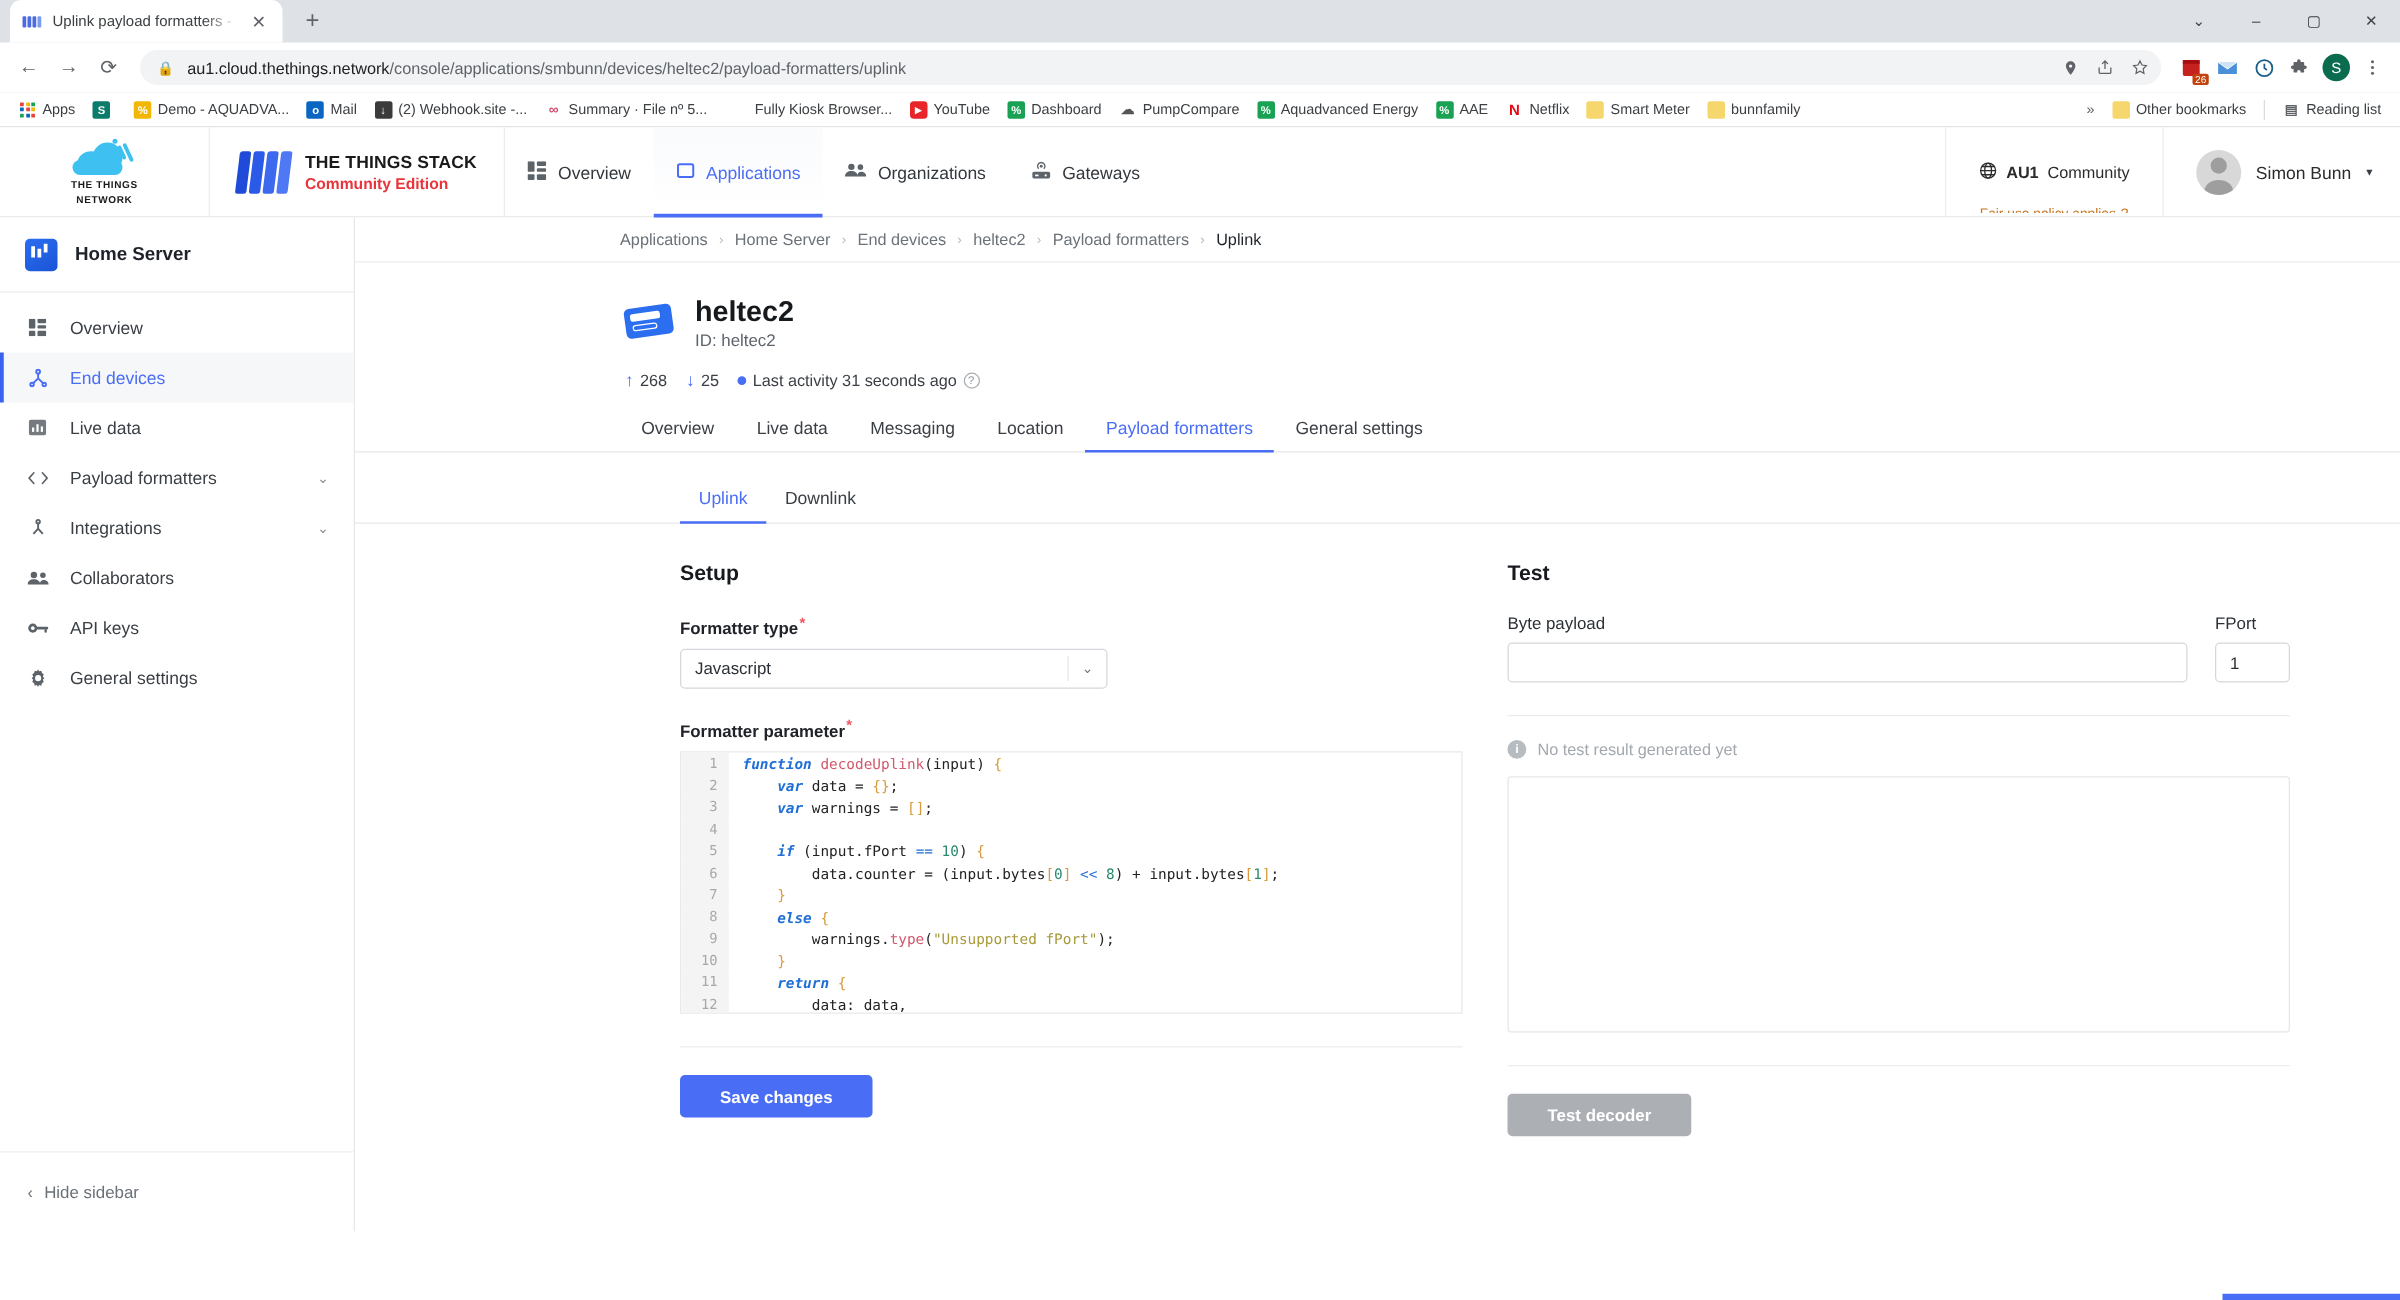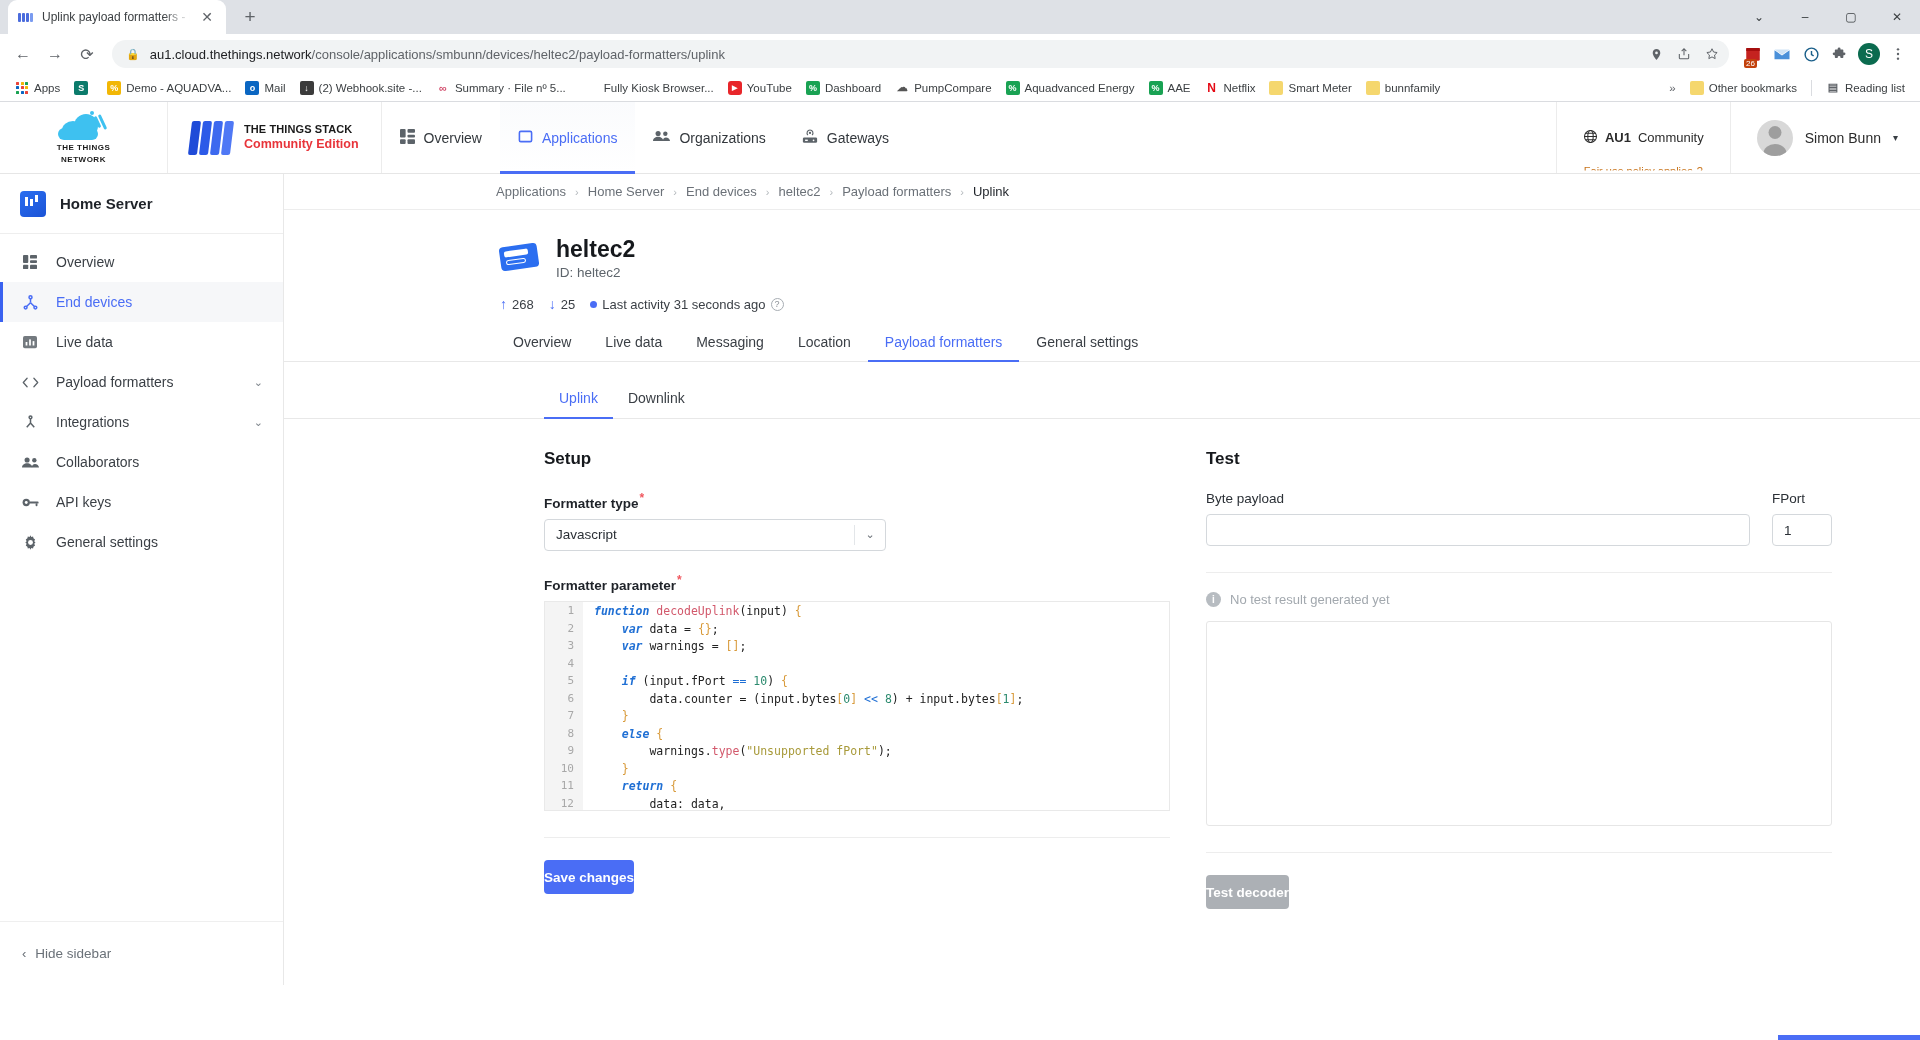--- a/index.html
+++ b/index.html
@@ -75,21 +75,21 @@
   .logo-cell { width: 168px; display:flex; align-items:center; justify-content:center; border-right:1px solid #ececec; }
   .ttn-cloud { width: 66px; text-align:center; }
   .cloud-shape { width:56px; height:30px; margin:0 auto; position:relative; }
   .cloud-shape b { position:absolute; background:#3ec1f0; border-radius:50%; display:block; }
   .logo-text { font-size: 8px; font-weight: bold; color:#1a1a1a; letter-spacing:.5px; line-height:1.25; margin-top:2px;}
   .stack-cell { display:flex; align-items:center; gap:12px; padding: 0 22px; border-right:1px solid #ececec; }
   .stack-books { display:flex; gap:2px; transform: skewX(-7deg); }
   .stack-books s { display:block; width:9px; height:34px; background:#1f4bd8; border-radius:2px; }
   .stack-books s:nth-child(2){background:#2c5ae8} .stack-books s:nth-child(3){background:#3d69ef}
   .stack-books s:nth-child(4){background:#4f78f5}
-  .stack-title { font-size: 11px; font-weight: bold; color:#1a1a1a; line-height:1.35; letter-spacing:.1px; }
+  .stack-title { font-size: 14px; font-weight: bold; color:#1a1a1a; line-height:1.35; letter-spacing:.1px; }
   .stack-sub { font-size: 12.5px; font-weight: bold; color:#e8343a; line-height:1.35; }
   .navitems { display:flex; align-items:stretch; }
   .navitem { display:flex; align-items:center; gap:9px; padding: 0 18px; font-size: 14px; color:#33383d;
     position:relative; }
   .navitem.active { color:#4a6df5; background: linear-gradient(#fafbfd,#fff); }
   .navitem.active::after { content:""; position:absolute; left:0; right:0; bottom:-1px; height:3px; background:#4a6df5; }
   .hdr-spacer { flex: 1; }
   .cluster { display:flex; flex-direction:column; justify-content:center; align-items:center;
     padding: 0 26px; border-left:1px solid #ececec; position:relative; }
   .cluster-row { display:flex; align-items:center; gap:7px; font-size:13px; color:#2b2b2b; }
@@ -207,21 +207,21 @@
   .test-fport { width: 60px; }
 
   .noresult { display:flex; align-items:center; gap:9px; font-size: 13px; color:#a2a8ae;
     margin-top: 26px; padding-top: 19px; border-top:1px solid #ededed; }
   .info-ic { width:15px; height:15px; border-radius:50%; background:#b7bcc1; color:#fff; font-size:10px;
     font-weight:bold; display:flex; align-items:center; justify-content:center; }
   .result-box { margin-top: 14px; height: 205px; border:1px solid #e6e6e6; border-radius:3px; background:#fff; }
 
   .btn-bar { margin-top: 26px; padding-top: 22px; border-top:1px solid #ededed; }
   .btn { height: 34px; border-radius:4px; display:inline-flex; align-items:center; justify-content:center;
-    padding: 0 0; font-size: 13.5px; font-weight:bold; color:#fff; }
+    padding: 0 32px; font-size: 13.5px; font-weight:bold; color:#fff; }
   .btn.primary { background:#4a6df5; }
   .btn.disabled { background:#acb0b5; }
 
   .bottom-accent { position:absolute; left:1778px; bottom:0; width: 142px; height:5px; background:#4a6df5; }
 </style>
 </head>
 <body>
 
 <div class="browser">
 
@@ -271,21 +271,21 @@
             </svg>
         </span>
       </span>
     </div>
     <div class="tb-right">
       <div class="ext-ic">
         <svg width="18" height="18" viewBox="0 0 24 24">
             <rect x="3" y="4" width="18" height="17" rx="2" fill="#c5221f"></rect>
             <rect x="3" y="4" width="18" height="4" fill="#a50e0e"></rect>
           </svg>
-        <span style="position:absolute;right:10px;bottom:0;background:#c2410c;color:#fff;font-size:8px;padding:0 2px;border-radius:2px">26</span>
+        <span style="position:absolute;right:0;bottom:0;background:#c2410c;color:#fff;font-size:8px;padding:0 2px;border-radius:2px">26</span>
       </div>
       <div class="ext-ic">
         <svg width="18" height="16" viewBox="0 0 24 20">
             <path d="M2 5l10 7 10-7v12H2z" fill="#4a90d9"></path>
             <path d="M2 4h20l-10 7z" fill="#cfe3f5"></path>
           </svg>
       </div>
       <div class="ext-ic">
         <svg width="17" height="17" viewBox="0 0 24 24" fill="none" stroke="#1a5f8a" stroke-width="2">
             <circle cx="12" cy="12" r="9"></circle>

